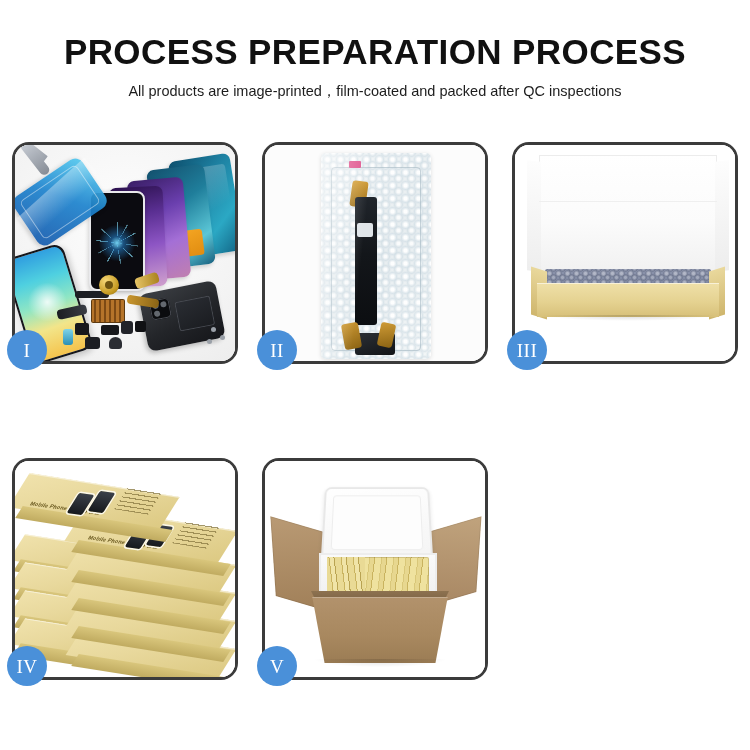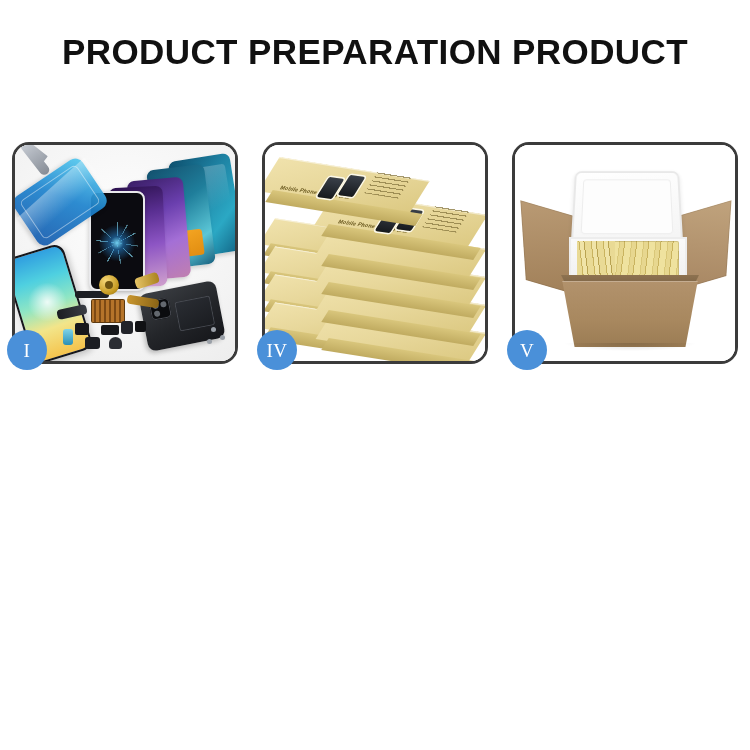--- a/index.html
+++ b/index.html
@@ -340,21 +340,22 @@
     background: rgba(130,104,70,.4); transform: skewY(18deg); border-radius:1px; }
   .sb-shadow { position:absolute; left: 24px; top: 172px; width: 176px; height: 10px;
     background: radial-gradient(ellipse at 50% 0%, rgba(0,0,0,.12), rgba(0,0,0,0) 70%); }
 </style>
 </head>
 <body>
 
 <div id="page">
 
   <div class="header">
-    <h1 class="title">PRODUCT PREPARATION PRODUCT</h1>
+    <h1 class="title">PROCESS PREPARATION PROCESS</h1>
+    <p class="subtitle">All products are image-printed，film-coated and packed after QC inspections</p>
   </div>
 
   <div class="grid">
 
     <div class="panel">
       <div class="panel-clip">
         <div class="scene-parts">
           <div class="ph ph-f1"></div>
           <div class="ph ph-f2">
               <span class="patch"></span>
@@ -391,21 +392,58 @@
           <div class="part p-screw1"></div>
           <div class="part p-screw2"></div>
           <div class="part p-screw3"></div>
           <div class="p-tweezer"></div>
           <div class="p-tool"></div>
         </div>
       </div>
       <div class="badge">I</div>
     </div>
 
-
+    <div class="panel">
+      <div class="panel-clip">
+        <div class="scene-bubble">
+          <div class="bubblewrap">
+            <div class="bw-inner"></div>
+            <div class="lcd-flex"></div>
+            <div class="lcd-body"></div>
+            <div class="lcd-pad"></div>
+            <div class="lcd-bot3"></div>
+            <div class="lcd-bot1"></div>
+            <div class="lcd-bot2"></div>
+            <div class="bw-label"></div>
+            <div class="bw-gloss"></div>
+          </div>
+        </div>
+      </div>
+      <div class="badge">II</div>
+    </div>
+
+    <div class="panel">
+      <div class="panel-clip">
+        <div class="scene-tray">
+          <div class="tray-lid">
+            <span class="flapL"></span>
+            <span class="flapR"></span>
+            <span class="crease"></span>
+          </div>
+          <div class="tray-foam"></div>
+          <div class="tray-base">
+            <span class="endL"></span>
+            <span class="endR"></span>
+            <span class="front"></span>
+            <span class="shadow"></span>
+          </div>
+        </div>
+      </div>
+      <div class="badge">III</div>
+    </div>
 
     <div class="panel">
       <div class="panel-clip">
         <div class="scene-stack">
 
           <div class="bx" style="left:2px; top:82px; width:112px; height:26px;">
               <span class="top"></span>
               <span class="side"></span>
             </div>
           <div class="bx" style="left:2px; top:110px; width:112px; height:26px;">

